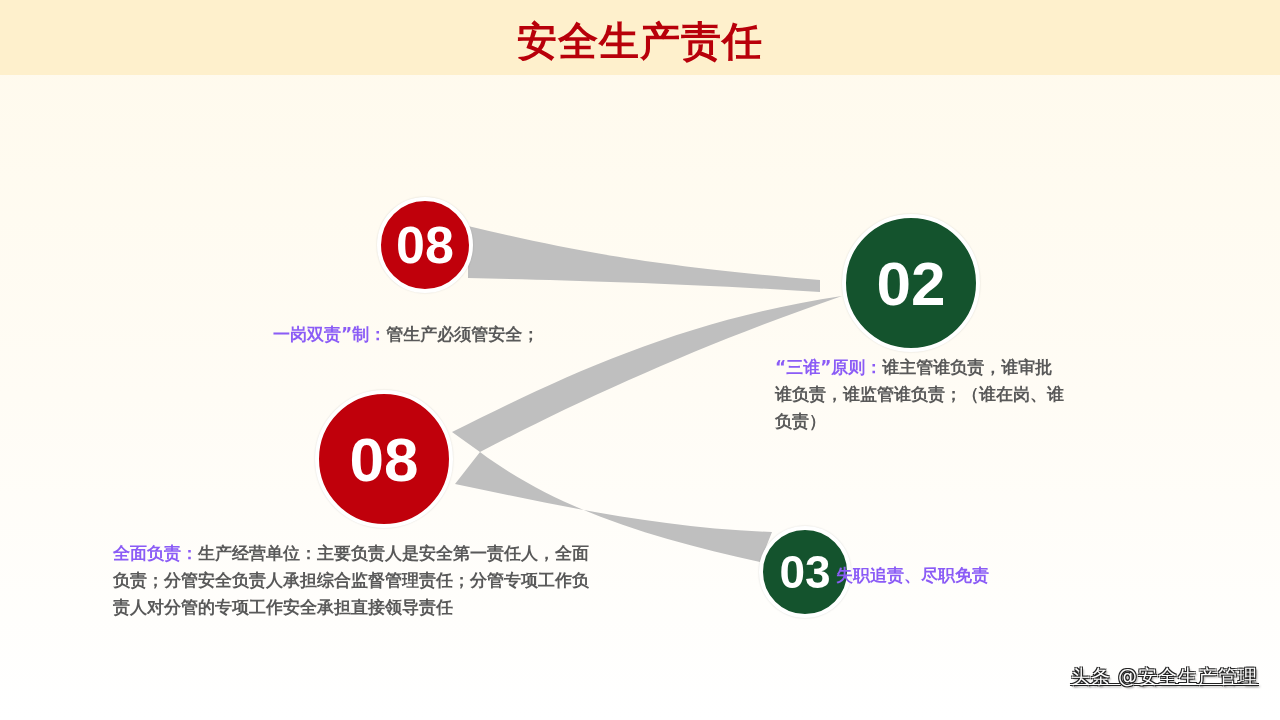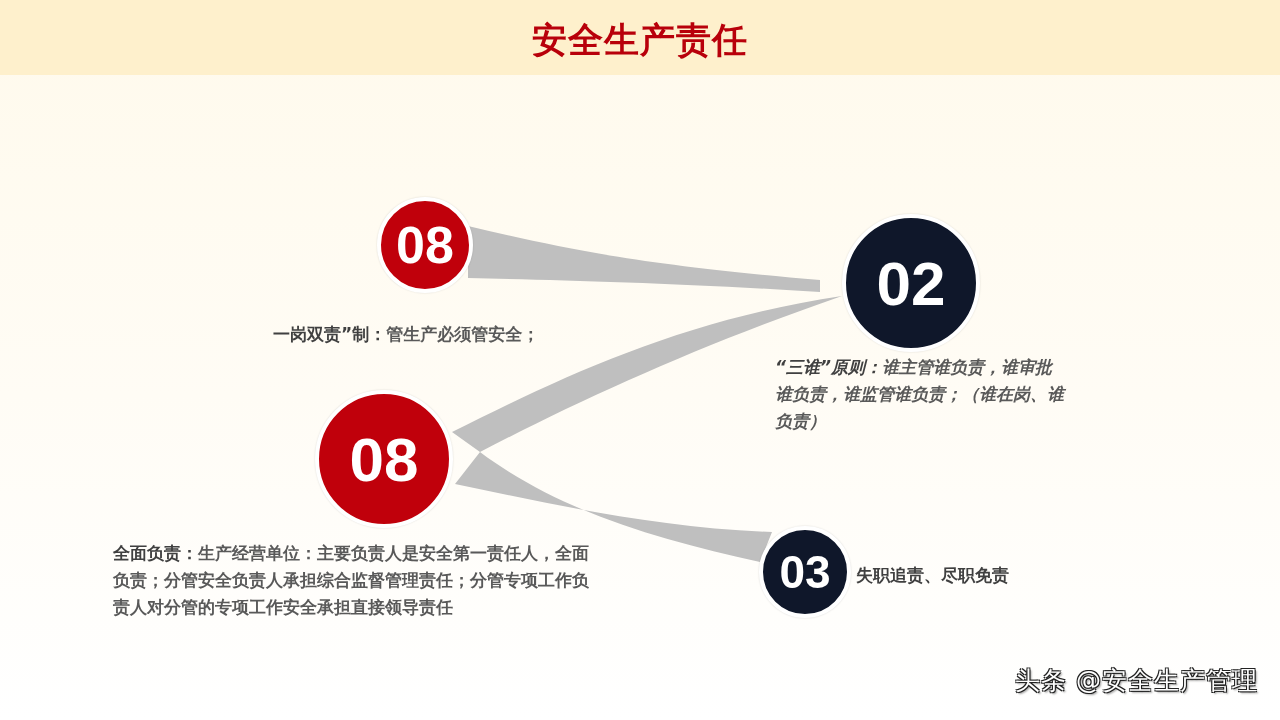--- a/index.html
+++ b/index.html
@@ -9,61 +9,62 @@
       font-family: "DejaVu Sans", "Liberation Sans", sans-serif;
       background: linear-gradient(180deg, #FFFAEC 0%, #FFFCF5 55%, #FFFFFF 100%);
     }
     .header {
       position: absolute; left: 0; top: 0; width: 1280px; height: 75px;
       background: #FEF0CC;
       display: flex; align-items: center; justify-content: center;
     }
     .header h1 {
       color: #B8000A;
-      font-size: 35px;
+      font-size: 40px;
       font-weight: bold;
       letter-spacing: 1px;
       line-height: 1;
       margin-top: 6px;
     }
     svg.connectors { position: absolute; left: 0; top: 0; width: 1280px; height: 720px; }
     .circle {
       position: absolute;
       border-radius: 50%;
       display: flex; align-items: center; justify-content: center;
       color: #FFFFFF;
       font-family: "Liberation Sans", "DejaVu Sans", sans-serif;
       font-weight: bold;
       border: 4px solid #FFFFFF;
       box-shadow: 0 0 2px rgba(0,0,0,0.15);
     }
     .circle.red { background: #C0000B; }
-    .circle.dark { background: #0f172a; }
+    .circle.dark { background: #14532d; }
     .c01 { left: 377px; top: 197px; width: 96px; height: 96px; font-size: 52px; }
     .c02 { left: 842px; top: 214px; width: 138px; height: 138px; font-size: 62px; }
     .c03 { left: 315px; top: 390px; width: 138px; height: 138px; font-size: 62px; }
     .c04 { left: 759px; top: 526px; width: 92px; height: 92px; font-size: 46px; }
     .text-block {
       position: absolute;
       font-size: 17px;
       font-weight: bold;
       color: #595959;
       line-height: 27px;
     }
-    .text-block .hl { color: #404040; }
+    .text-block .hl { color: #8b5cf6; }
     .t01 { left: 273px; top: 321px; white-space: nowrap; }
-    .t02 { left: 775px; top: 354px; width: 290px; font-style: italic; }
+    .t02 { left: 775px; top: 354px; width: 290px; }
     .t03 { left: 113px; top: 540px; width: 480px; }
-    .t04 { left: 856px; top: 562px; white-space: nowrap; color: #B8000A; }
+    .t04 { left: 836px; top: 562px; white-space: nowrap; color: #B8000A; }
     .watermark {
       position: absolute; right: 22px; top: 664px;
-      font-size: 25px; color: #FFFFFF;
+      font-size: 19px; color: #FFFFFF;
       text-shadow: 1px 1px 0 #222, -1px -1px 0 #222, 1px -1px 0 #222, -1px 1px 0 #222, 2px 2px 2px rgba(0,0,0,0.4);
       letter-spacing: 1px;
       white-space: nowrap;
+      text-decoration: underline;
     }
   </style>
 </head>
 <body>
 
 <div class="header">
   <h1>安全生产责任</h1>
 </div>
 
 <svg class="connectors" viewBox="0 0 1280 720">

